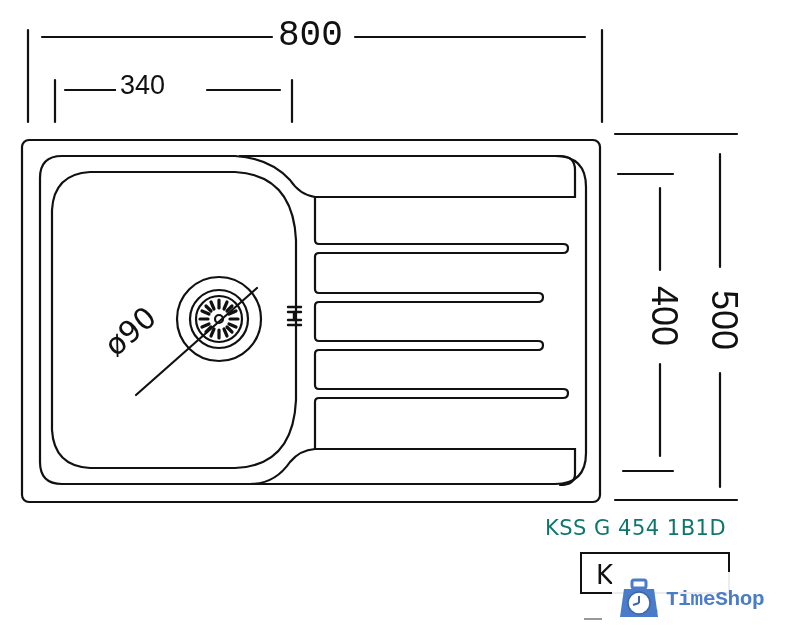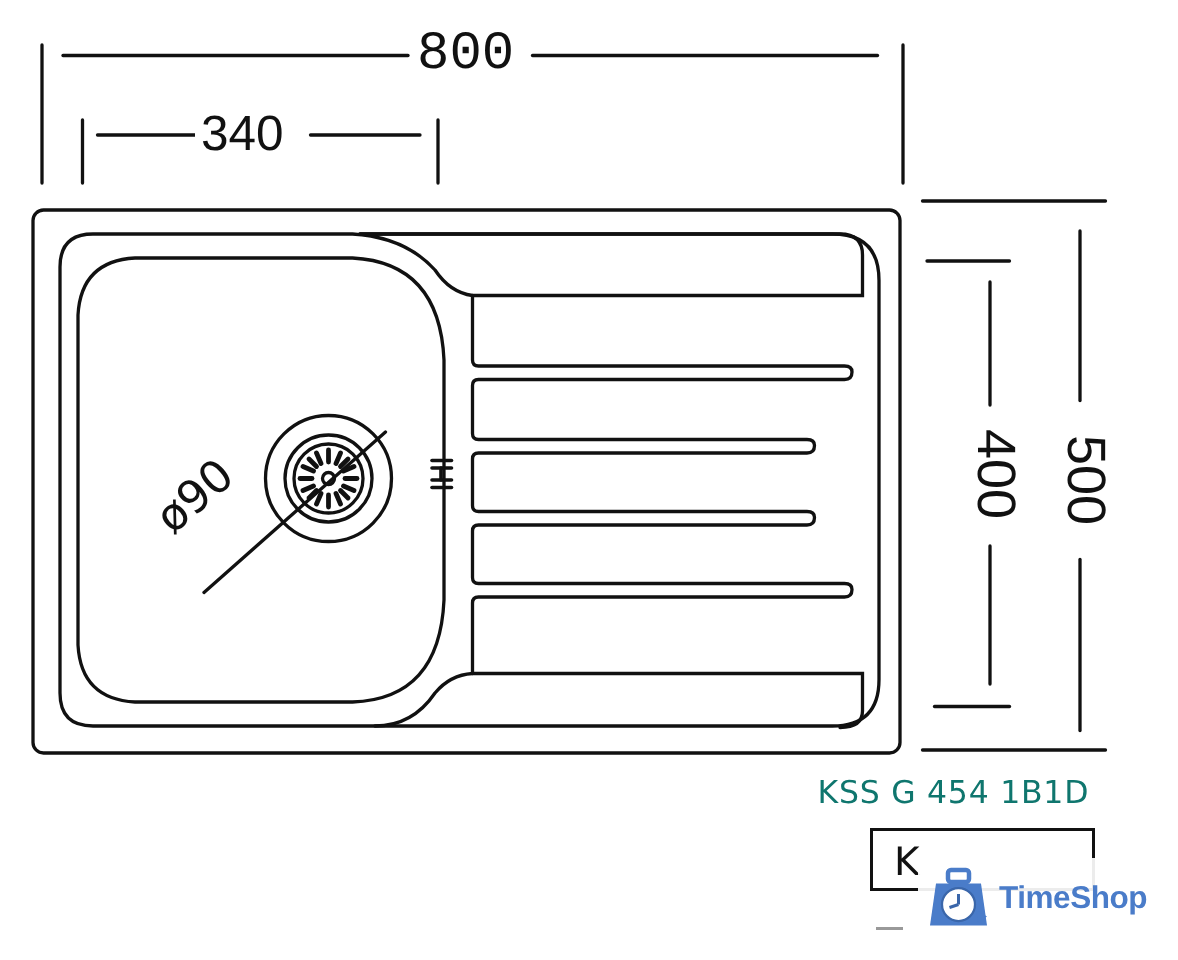--- a/index.html
+++ b/index.html
@@ -6,21 +6,21 @@
   body { width: 785px; height: 640px; position: relative; overflow: hidden; font-family: "Liberation Sans", sans-serif; }
   svg#drawing { position: absolute; left: 0; top: 0; }
   .dim-label { position: absolute; font-family: "Liberation Sans", sans-serif; font-size: 36px; color: #111; background: #fff; line-height: 1; padding: 0 4px; }
   .dim-vertical { transform: rotate(90deg); transform-origin: center center; }
   .model-label { position: absolute; left: 545px; top: 516px; font-family: "DejaVu Sans", sans-serif; font-size: 21px; color: #0f766e; letter-spacing: 0.5px; }
   .brand-box { position: absolute; left: 580px; top: 552px; width: 150px; height: 42px; border: 2px solid #111; box-sizing: border-box; }
   .brand-text { position: absolute; left: 14px; top: 6px; font-family: "DejaVu Sans", sans-serif; font-size: 26px; color: #111; }
   .underscore { position: absolute; left: 584px; top: 618px; width: 18px; height: 2px; background: #999; }
   .watermark { position: absolute; left: 612px; top: 572px; width: 170px; height: 54px; background: rgba(255,255,255,0.92); display: flex; align-items: center; }
   .wm-icon { width: 44px; height: 44px; margin-left: 6px; }
-  .wm-text { font-family: Liberation Sans, sans-serif; font-weight: bold; font-size: 21px; margin-left: 4px; letter-spacing: -0.3px; }
+  .wm-text { font-family: Liberation Mono, monospace; font-weight: bold; font-size: 21px; margin-left: 4px; letter-spacing: -0.3px; }
 </style>
 </head>
 <body>
 
 <svg id="drawing" width="785" height="640" viewBox="0 0 785 640" xmlns="http://www.w3.org/2000/svg" fill="none" stroke="#111" stroke-width="2.2" stroke-linecap="round">
 
   <g>
     <line x1="28" y1="30" x2="28" y2="122"></line>
     <line x1="42" y1="37" x2="272" y2="37"></line>
     <line x1="355" y1="37" x2="585" y2="37"></line>
@@ -89,21 +89,21 @@
         <line x1="229" y1="314" x2="236" y2="311"></line>
       <line x1="211" y1="336" x2="214" y2="329"></line>
         <line x1="224" y1="309" x2="227" y2="302"></line>
     </g>
     <circle cx="219" cy="319" r="4"></circle>
     <line x1="136" y1="395" x2="257" y2="288"></line>
   </g>
 </svg>
 
 <div class="dim-label" style="left:274px; top:18px;font-family:Liberation Mono, monospace;">800</div>
-<div class="dim-label" style="left:130px; top:72px; font-size:33px;">340</div>
+<div class="dim-label" style="left:116px; top:72px; font-size:27px;">340</div>
 <div class="dim-label dim-vertical" style="left:690px; top:302px;">500</div>
 <div class="dim-label dim-vertical" style="left:630px; top:298px;">400</div>
 <div class="dim-label" style="left:116px; top:334px; font-family:'DejaVu Sans', sans-serif; font-size:30px; background:transparent; transform:rotate(-41deg); transform-origin:left bottom;">ø90</div>
 
 <div class="model-label">KSS G 454 1B1D</div>
 <div class="brand-box">
   <span class="brand-text">K</span>
 </div>
 <div class="underscore"></div>
 

